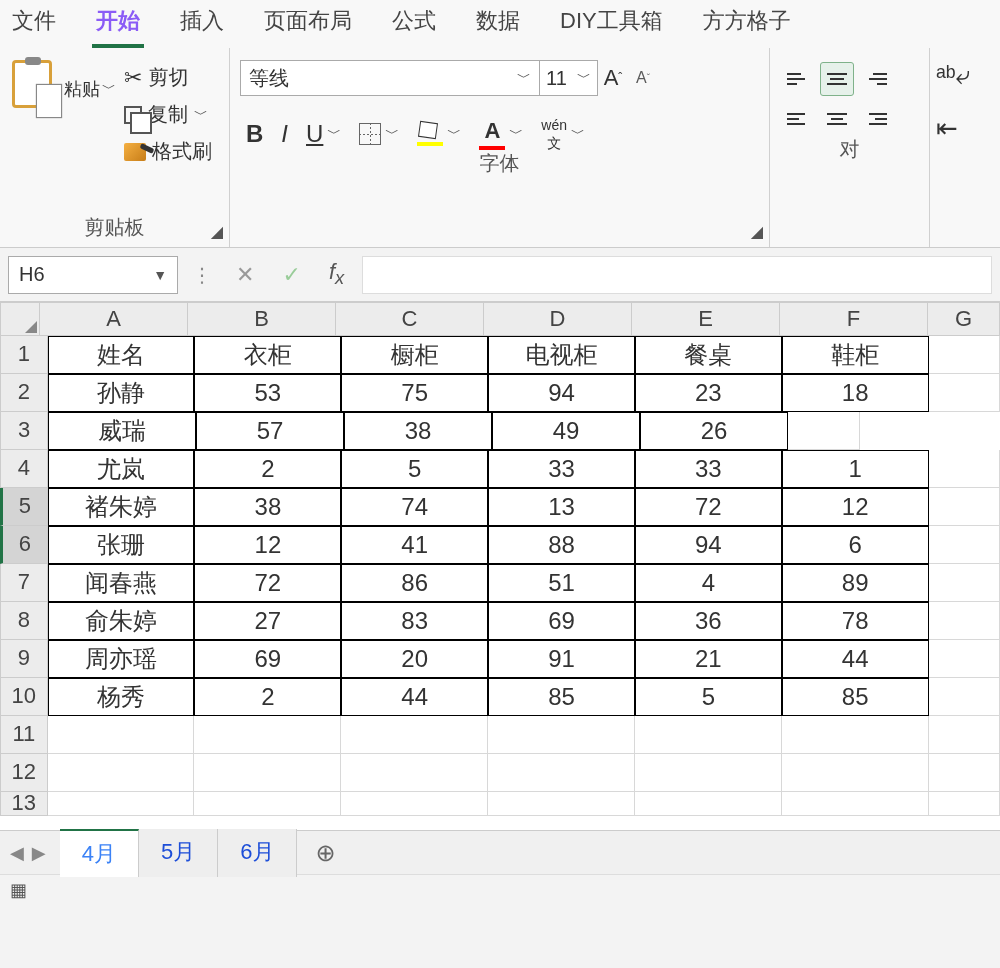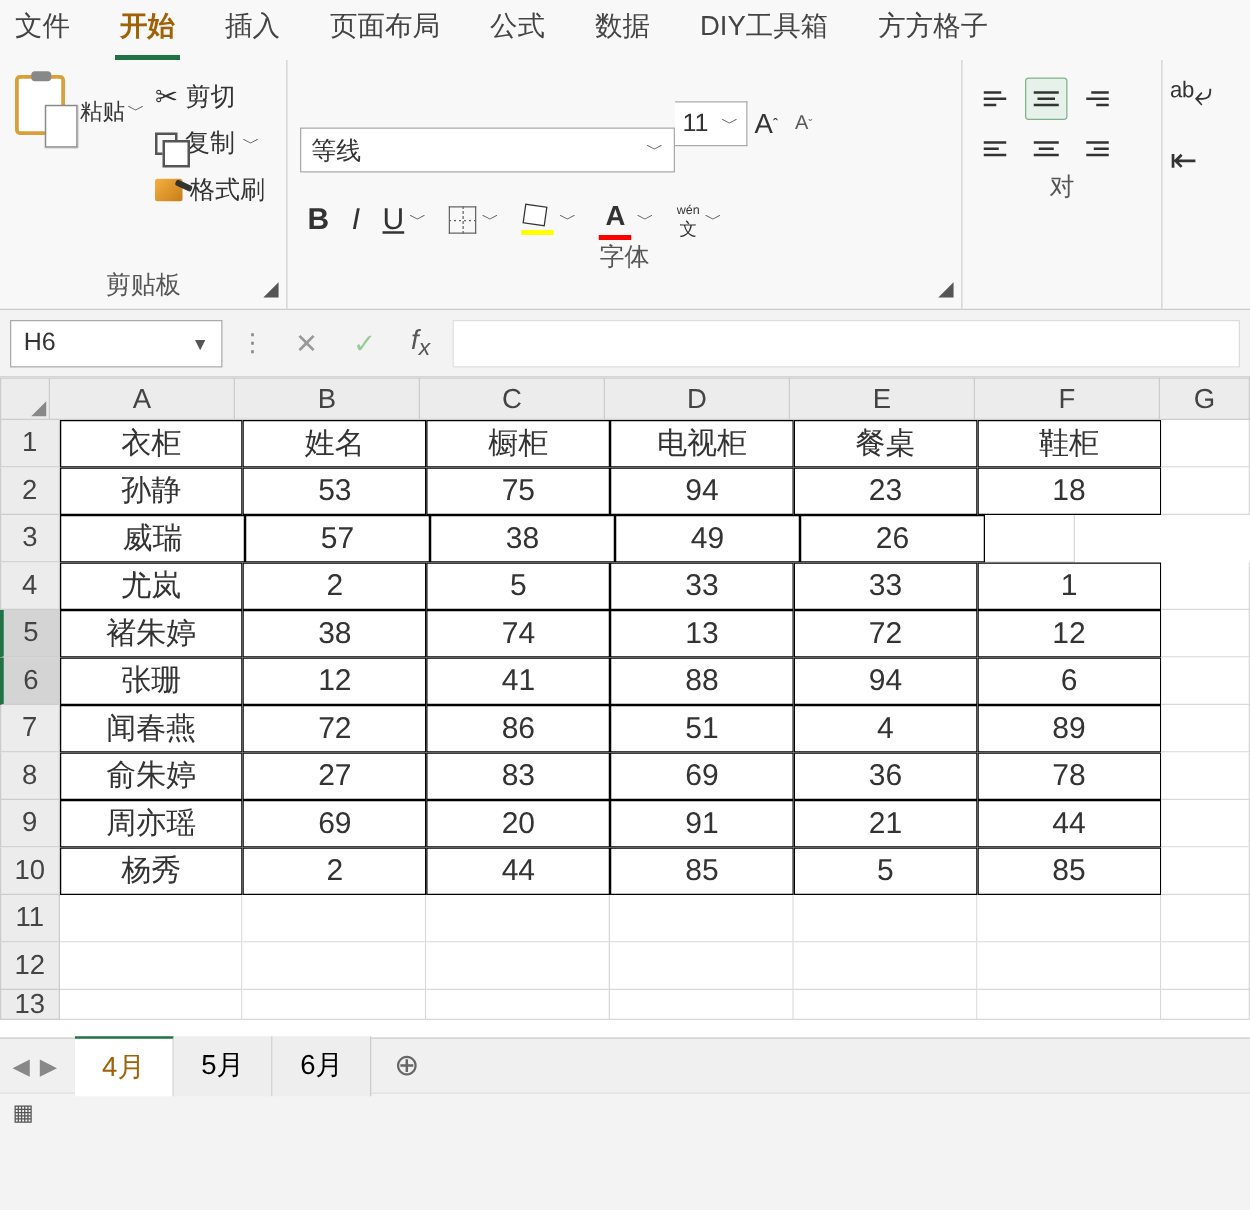--- a/index.html
+++ b/index.html
@@ -1,21 +1,21 @@
 <!DOCTYPE html>
 <html><head>
 <meta charset="utf-8">
 <style>
 * { margin: 0; padding: 0; box-sizing: border-box; font-family: "Microsoft YaHei", Arial, sans-serif; }
 body { background: #f3f3f3; width: 1000px; height: 968px; overflow: hidden; font-size: 18px; color: #333; }
 
 
 .menubar { display: flex; height: 48px; padding: 0 8px; gap: 32px; background: #f8f8f8; }
 .menu-item { font-size: 22px; color: #444; cursor: pointer; padding: 6px 4px; }
-.menu-item.active { color: #a16207; font-weight: 600; border-bottom: 4px solid #217346; }
+.menu-item.active { color: #8b5cf6; font-weight: 600; border-bottom: 4px solid #217346; }
 
 
 .ribbon { display: flex; height: 200px; background: #f8f8f8; border-bottom: 1px solid #ccc; }
 .ribbon-group { display: flex; flex-direction: column; border-right: 1px solid #d0d0d0; padding: 6px 10px 2px; position: relative; }
 .ribbon-group-body { flex: 1; display: flex; align-items: flex-start; gap: 8px; }
 .ribbon-group-label { text-align: center; font-size: 20px; color: #555; padding-bottom: 4px; }
 .dlg-launcher { position: absolute; right: 6px; bottom: 6px; font-size: 16px; color: #555; cursor: pointer; }
 
 .paste-stack { display: flex; align-items: center; gap: 2px; cursor: pointer; margin-top: 6px; font-size: 18px;}
 .paste-icon { width: 52px; height: 58px; position: relative; }
@@ -24,21 +24,21 @@
 .paste-icon .sheet { position:absolute; right:0; bottom:0; width:26px; height:34px; background:#fff; border:1px solid #888; box-shadow:0 0 1px #888; }
 
 .clip-sub { display: flex; flex-direction: column; gap: 10px; padding-top: 10px; font-size: 20px; }
 .clip-sub div { display: flex; align-items: center; gap: 6px; cursor: pointer; }
 .scissors { font-size: 22px; }
 .copy-icon { display:inline-block; width:18px; height:18px; border:2px solid #555; position:relative; }
 .copy-icon:after { content:""; position:absolute; left:4px; top:4px; width:18px; height:18px; border:2px solid #555; background:#fff; }
 .fmt-brush { display:inline-block; width:22px; height:18px; background:linear-gradient(135deg,#f5b042,#c77d18); position:relative; border-radius:2px; }
 .fmt-brush:after{content:""; position:absolute; right:-8px; top:3px; width:14px; height:5px; background:#333; border-radius:2px; transform:rotate(25deg);}
 
-.font-select { width: 300px; height: 36px; border: 1px solid #aaa; background:#fff; padding: 0 8px; font-size: 20px; display:flex; align-items:center; justify-content:space-between; cursor:pointer;margin-top:42px;}
+.font-select { width: 300px; height: 36px; border: 1px solid #aaa; background:#fff; padding: 0 8px; font-size: 20px; display:flex; align-items:center; justify-content:space-between; cursor:pointer;}
 .size-select { width: 58px; height: 36px; border: 1px solid #aaa; border-left:none; background:#fff; padding: 0 6px; font-size: 20px; display:flex; align-items:center; justify-content:space-between; cursor:pointer;}
 .font-big, .font-small { width:30px; height:36px; display:flex; align-items:center; justify-content:center; font-size:22px; cursor:pointer; }
 .font-small { font-size:16px; opacity:.8;}
 .font-tools-row1 { display:flex; align-items:center; margin-top:6px; }
 .font-tools-row2 { display:flex; align-items:center; gap:18px; margin-top:22px; font-size:24px; padding-left:6px; }
 .btn { display:flex; align-items:center; gap:4px; cursor:pointer; font-size:24px; }
 .underline { text-decoration: underline; }
 .chev { font-size:14px; color:#555; }
 .border-icon { width:22px; height:22px; display:inline-block; background:
   linear-gradient(#666,#666) left/1px 100% no-repeat,
@@ -46,21 +46,21 @@
   linear-gradient(#666,#666) top/100% 1px no-repeat,
   linear-gradient(#666,#666) bottom/100% 1px no-repeat,
   repeating-linear-gradient(90deg,#666 0 2px, transparent 2px 4px) center/100% 1px no-repeat,
   repeating-linear-gradient(0deg,#666 0 2px, transparent 2px 4px) center/1px 100% no-repeat;}
 .fill-icon { width:22px; height:18px; display:inline-block; position:relative; }
 .fill-icon:before{content:""; position:absolute; width:16px; height:14px; border:1px solid #333; transform:rotate(8deg); left:0; top:0; background:#fff;}
 .fill-bar{display:block; width:26px; height:4px; background:#ffff00; margin-top:2px;}
 .fontc-bar{display:block; width:26px; height:4px; background:#ff0000; margin-top:2px;}
 .fontc-a{font-size:22px; font-weight:bold;}
 .wen { font-size:14px; line-height:12px; text-align:center;}
-.wen sup{font-size:10px;}
+.wen sup{font-size:14px;}
 
 .align-grid { display:grid; grid-template-columns: repeat(3, 34px); grid-template-rows: repeat(2, 34px); gap:6px; margin-top:8px;}
 .align-cell { display:flex; align-items:center; justify-content:center; cursor:pointer; border-radius:3px; }
 .align-cell.sel { border:1px solid #7fb28a; background:#e6f1ea; }
 .align-lines { width:20px; display:flex; flex-direction:column; gap:3px; }
 .align-lines span { height:2px; background:#333; display:block; }
 .al-l span{align-self:flex-start;}
 .al-r span{align-self:flex-end;}
 
 .extra-col { display:flex; flex-direction:column; gap:22px; padding:12px 6px; font-size:26px; }
@@ -86,22 +86,22 @@
 .row-hdr { width:48px; background:#ececec; border:1px solid #ccc; border-top:none; text-align:center; line-height:36px; font-size:22px; color:#444; cursor:pointer;}
 .row-hdr.sel { background:#d4d4d4; border-left:3px solid #217346; }
 .cell { width:148px; border-right:1px solid #d8d8d8; border-bottom:1px solid #d8d8d8; text-align:center; line-height:36px; font-size:24px; background:#fff; cursor:cell;}
 .cell.bordered { border:1px solid #000 !important; }
 .cell.empty-last { width:72px; }
 .row13 .cell, .row13 .row-hdr { height:24px; line-height:22px;}
 
 
 .tabs { display:flex; align-items:center; height:44px; background:#f0f0f0; border-top:1px solid #ccc; padding:0 10px; gap:0; }
 .nav-arrows { display:flex; gap:8px; color:#888; font-size:18px; padding-right:14px;}
-.sheet-tab { padding:8px 22px; font-size:22px; color:#000000; border-right:1px solid #ccc; cursor:pointer; background:#eee;}
-.sheet-tab.active { background:#fff; color:#a16207; border-top:2px solid #217346; }
+.sheet-tab { padding:8px 22px; font-size:22px; color:#1d4ed8; border-right:1px solid #ccc; cursor:pointer; background:#eee;}
+.sheet-tab.active { background:#fff; color:#3b82f6; border-top:2px solid #217346; }
 .add-sheet { padding:0 18px; font-size:24px; color:#666; cursor:pointer;}
 .status { height:30px; background:#f3f3f3; border-top:1px solid #ddd; padding:4px 10px; font-size:18px; color:#555;}
 </style>
 </head>
 <body>
 
 <div class="menubar" id="menubar">
     <div class="menu-item">文件</div>
     <div class="menu-item active">开始</div>
     <div class="menu-item">插入</div>
@@ -271,22 +271,22 @@
         <div class="col-hdr">C</div>
         <div class="col-hdr">D</div>
         <div class="col-hdr">E</div>
         <div class="col-hdr">F</div>
         <div class="col-hdr last">G</div>
       </div>
   </div>
   <div id="gridbody">
       <div class="data-row">
         <div class="row-hdr">1</div>
+        <div class="cell bordered">姓名</div>
         <div class="cell bordered">衣柜</div>
-        <div class="cell bordered">姓名</div>
         <div class="cell bordered">橱柜</div>
         <div class="cell bordered">电视柜</div>
         <div class="cell bordered">餐桌</div>
         <div class="cell bordered">鞋柜</div>
         <div class="cell empty-last"></div>
       </div>
       <div class="data-row">
         <div class="row-hdr">2</div>
         <div class="cell bordered">孙静</div>
         <div class="cell bordered">53</div>

